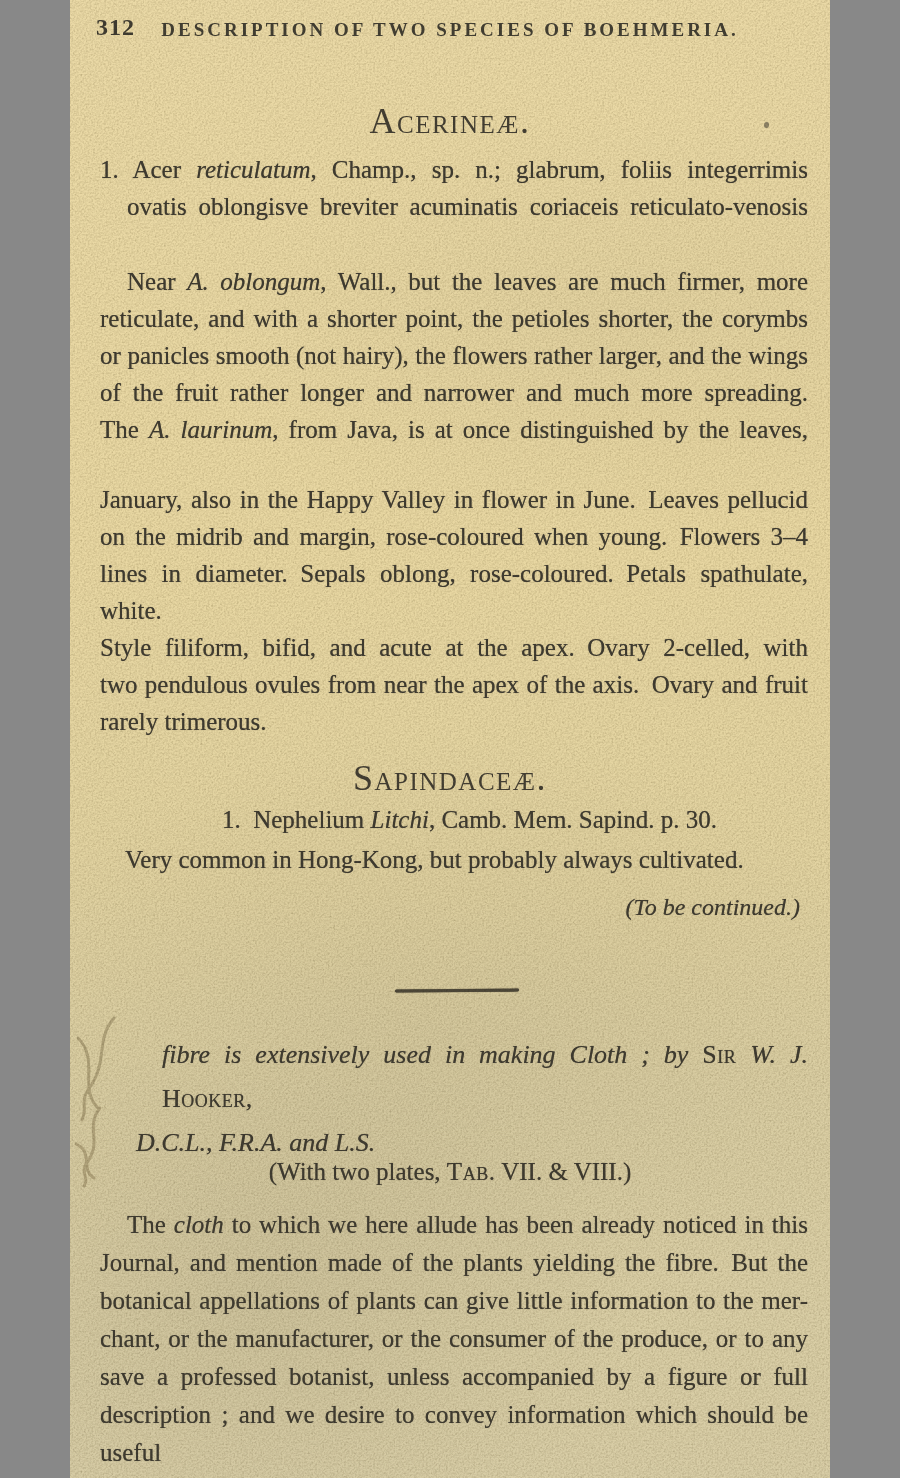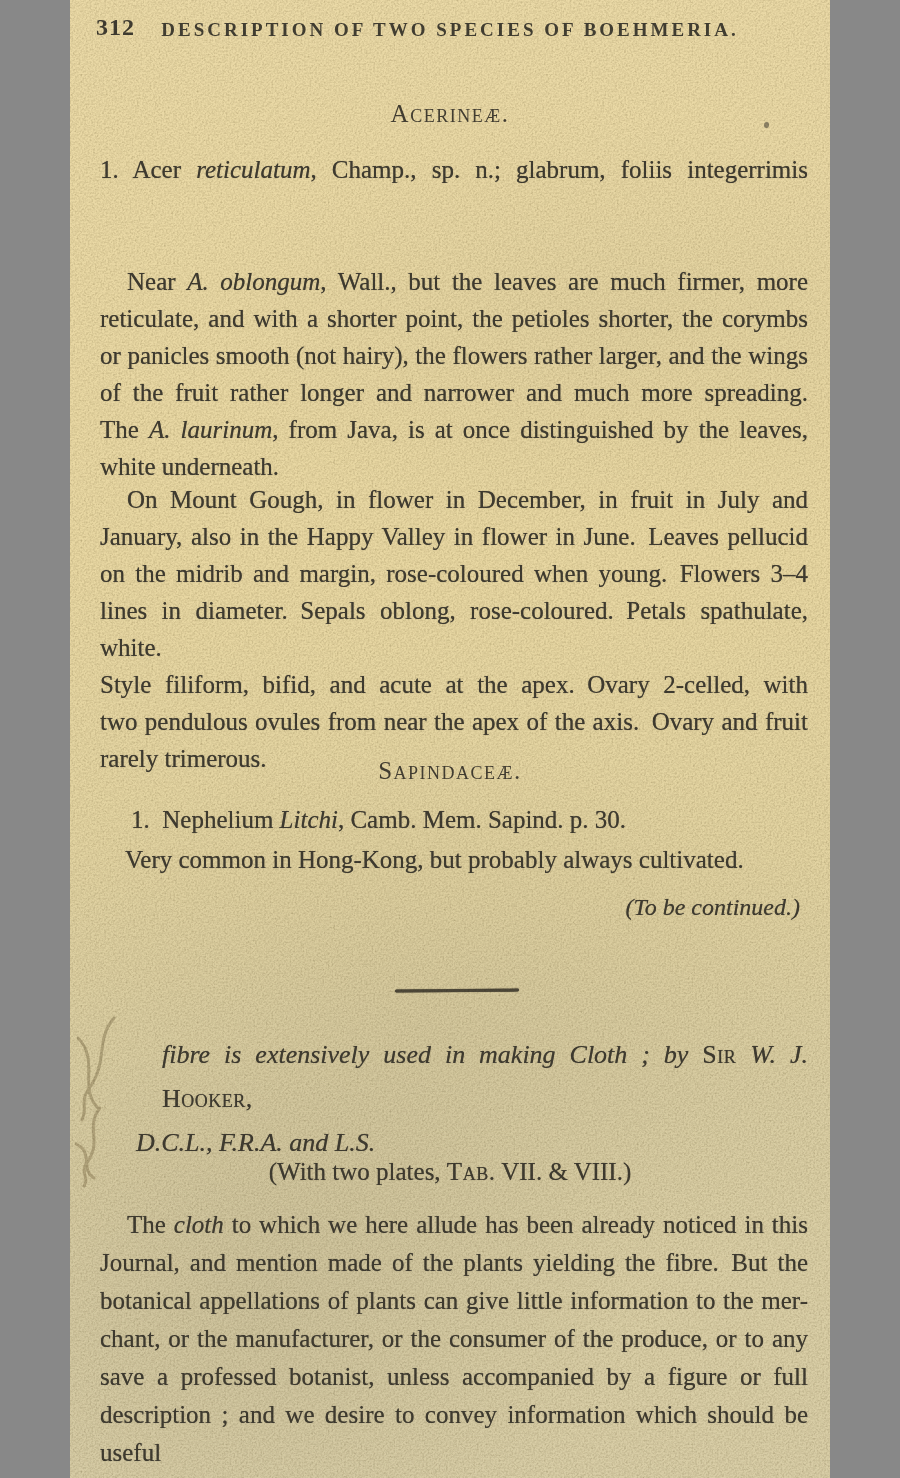--- a/index.html
+++ b/index.html
@@ -18,35 +18,35 @@
   }
   .abs { position:absolute; }
   .folio { left:26px; top:14px; font-size:24px; font-weight:700; letter-spacing:1px; }
   .running {
     left:0; right:0; top:19px; text-align:center;
     font-size:19px; font-weight:700; letter-spacing:3px;
     color:#433f33;
   }
   .sec-heading {
     left:0; right:0; text-align:center;
-    font-variant:small-caps; font-size:25px; letter-spacing:1.5px;
+    font-variant:small-caps; font-size:36px; letter-spacing:1.5px;
     color:#443f33;
   }
   .textblock { left:30px; right:22px; }
   .line {
     font-size:25px; line-height:37px;
     text-shadow:0 0 0.7px rgba(64,60,49,0.75);
     white-space:nowrap;
   }
   .lh38 .line { line-height:38px; }
   .jl { text-align:justify; text-align-last:justify; white-space:normal; }
   .hang { padding-left:27px; }
   .firstindent { padding-left:27px; }
   .plain { text-align:left; }
-  .entry-line { padding-left:31px; }
+  .entry-line { padding-left:31px;text-align:center; }
   .note-line { padding-left:25px; }
   .continued { left:0; right:30px; text-align:right; font-style:italic; font-size:24px;
                text-shadow:0 0 0.7px rgba(64,60,49,0.7); }
   .divider {
     left:50%; top:989px; width:124px; height:3px;
     margin-left:-55px;
     background:#4e4839; border-radius:2px;
     transform:rotate(-0.4deg);
     box-shadow:0 0 1px rgba(60,55,40,0.8);
   }
@@ -68,33 +68,32 @@
 
 <div class="page">
 
   <div class="abs folio">312</div>
   <div class="abs running">DESCRIPTION OF TWO SPECIES OF BOEHMERIA.</div>
 
   <div class="abs sec-heading" style="top:100px;">Acerineæ.</div>
 
   <div class="abs textblock" style="top:151px;">
     <div class="line jl"><span>1. Acer </span><span class="run-i">reticulatum</span><span>, Champ., sp. n.; glabrum, foliis integerrimis</span></div>
+    <div class="line jl hang"><span>ovatis oblongisve breviter acuminatis coriaceis reticulato-venosis</span></div>
   </div>
 
   <div class="abs textblock" style="top:263px;">
     <div class="line jl firstindent"><span>Near </span><span class="run-i">A. oblongum</span><span>, Wall., but the leaves are much firmer, more</span></div>
     <div class="line jl"><span>reticulate, and with a shorter point, the petioles shorter, the corymbs</span></div>
     <div class="line jl"><span>or panicles smooth (not hairy), the flowers rather larger, and the wings</span></div>
     <div class="line jl"><span>of the fruit rather longer and narrower and much more spreading.</span></div>
     <div class="line jl"><span>The </span><span class="run-i">A. laurinum</span><span>, from Java, is at once distinguished by the leaves,</span></div>
-    <div class="line plain"><span>white underneath.</span></div>
   </div>
 
   <div class="abs textblock" style="top:481px;">
-    <div class="line jl firstindent"><span>On Mount Gough, in flower in December, in fruit in July and</span></div>
     <div class="line jl"><span>January, also in the Happy Valley in flower in June. Leaves pellucid</span></div>
     <div class="line jl"><span>on the midrib and margin, rose-coloured when young. Flowers 3–4</span></div>
     <div class="line jl"><span>lines in diameter. Sepals oblong, rose-coloured. Petals spathulate, white.</span></div>
     <div class="line jl"><span>Style filiform, bifid, and acute at the apex. Ovary 2-celled, with</span></div>
     <div class="line jl"><span>two pendulous ovules from near the apex of the axis. Ovary and fruit</span></div>
     <div class="line plain"><span>rarely trimerous.</span></div>
   </div>
 
   <div class="abs sec-heading" style="top:757px;">Sapindaceæ.</div>
 

